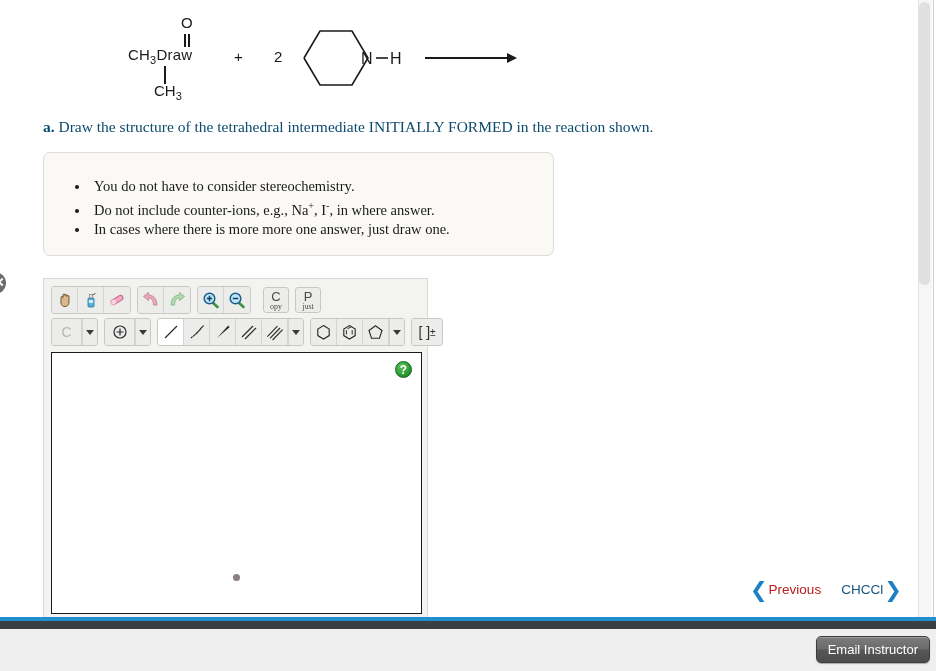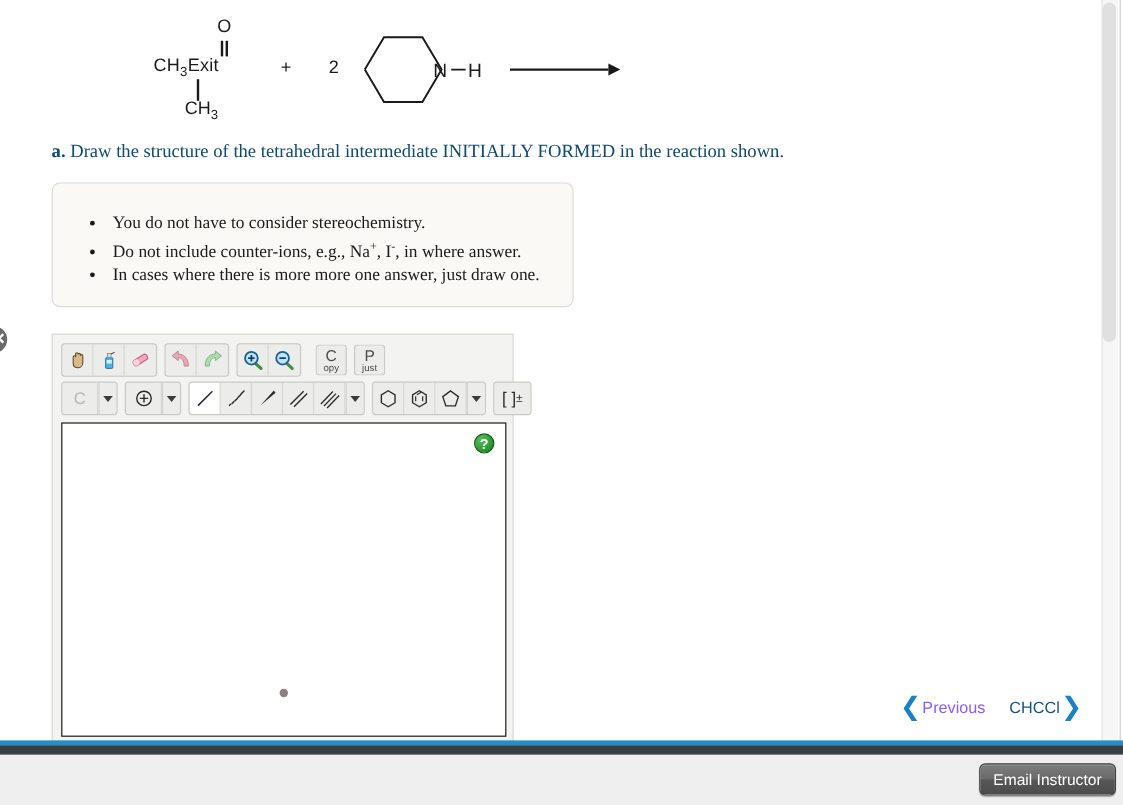--- a/index.html
+++ b/index.html
@@ -122,21 +122,21 @@
     font-size: 15.5px;
     color: #0c4a6e;
     white-space: nowrap;
   }
   #question .qlabel { font-weight: bold; }
 
   
   #hints-box {
     position: absolute;
     left: 43px; top: 152px;
-    width: 435px;
+    width: 511px;
     height: 104px;
     background: #faf9f5;
     border: 1px solid #ddddd6;
     border-radius: 7px;
     box-sizing: border-box;
   }
   #hints-list {
     margin: 0;
     padding: 24px 0 0 46px;
     list-style: disc;
@@ -223,21 +223,21 @@
     align-items: center; justify-content: center;
     line-height: 1;
   }
   .cp-big {
     font-family: "Liberation Sans", sans-serif;
     font-size: 13px;
     color: #4a4a4a;
     margin-bottom: 0px;
   }
   .cp-small {
-    font-family: Liberation Sans, sans-serif;
+    font-family: Liberation Serif, serif;
     font-size: 8px;
     color: #4a4a4a;
   }
 
   
   #canvas {
     position: absolute;
     left: 7px; top: 73px;
     width: 371px;
     height: 262px;
@@ -279,21 +279,21 @@
     display: flex;
     align-items: center;
   }
   .nav-chev {
     color: #1b80c4;
     font-size: 21px;
     font-family: "Liberation Sans", sans-serif;
     line-height: 1;
   }
   #prev-label {
-    color: #8b5cf6;
+    color: #b91c1c;
     font-family: "Liberation Sans", sans-serif;
     font-size: 13.5px;
     margin-left: 1px;
     margin-right: 20px;
   }
   #next-label {
     color: #16557f;
     font-family: "Liberation Sans", sans-serif;
     font-size: 13.5px;
     margin-right: 1px;
@@ -376,21 +376,21 @@
 
   <div id="left-tab"></div>
 
   <div id="reaction">
 
     <div class="rxn-abs" id="acid-group">
       <div id="o-label">O</div>
       <div id="dbl-bond-1"></div>
       <div id="dbl-bond-2"></div>
       <div id="formula-row" class="formula-main">
-        <span>CH</span><sub>3</sub><span>Exit</span>
+        <span>CH</span><sub>3</sub><span>Draw</span>
       </div>
       <div id="ch3-stem"></div>
       <div id="ch3-lower">
         <span>CH</span><sub>3</sub>
       </div>
     </div>
 
     <div class="rxn-abs" id="plus-sign">+</div>
     <div class="rxn-abs" id="coefficient">2</div>
 

